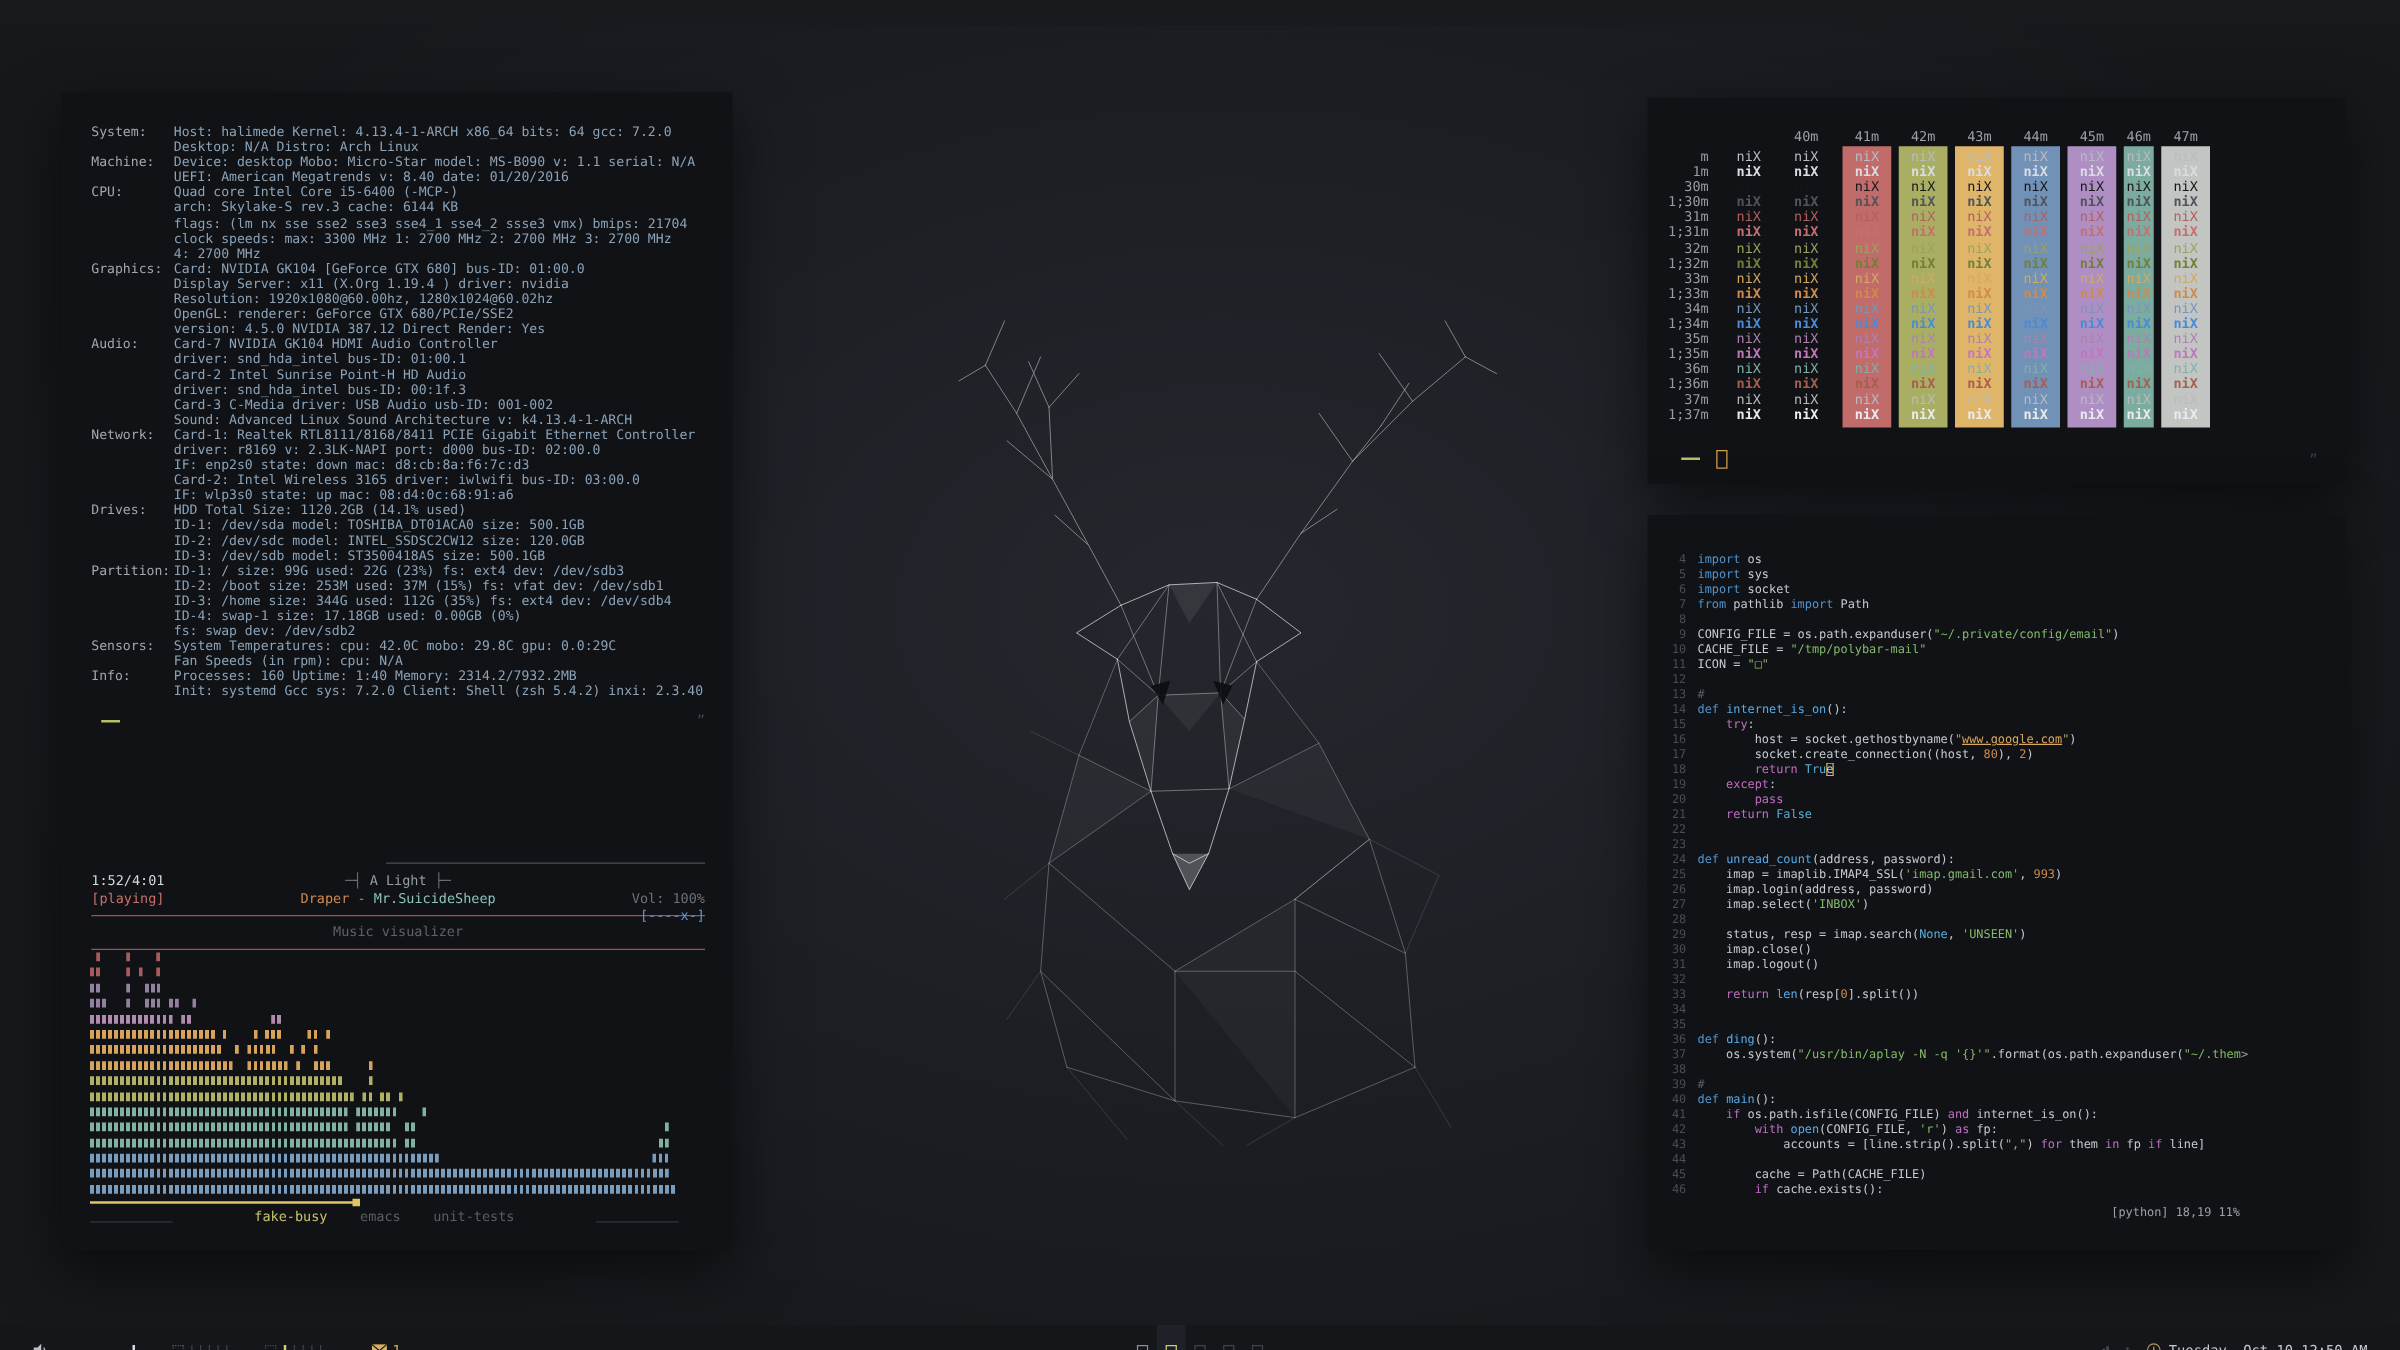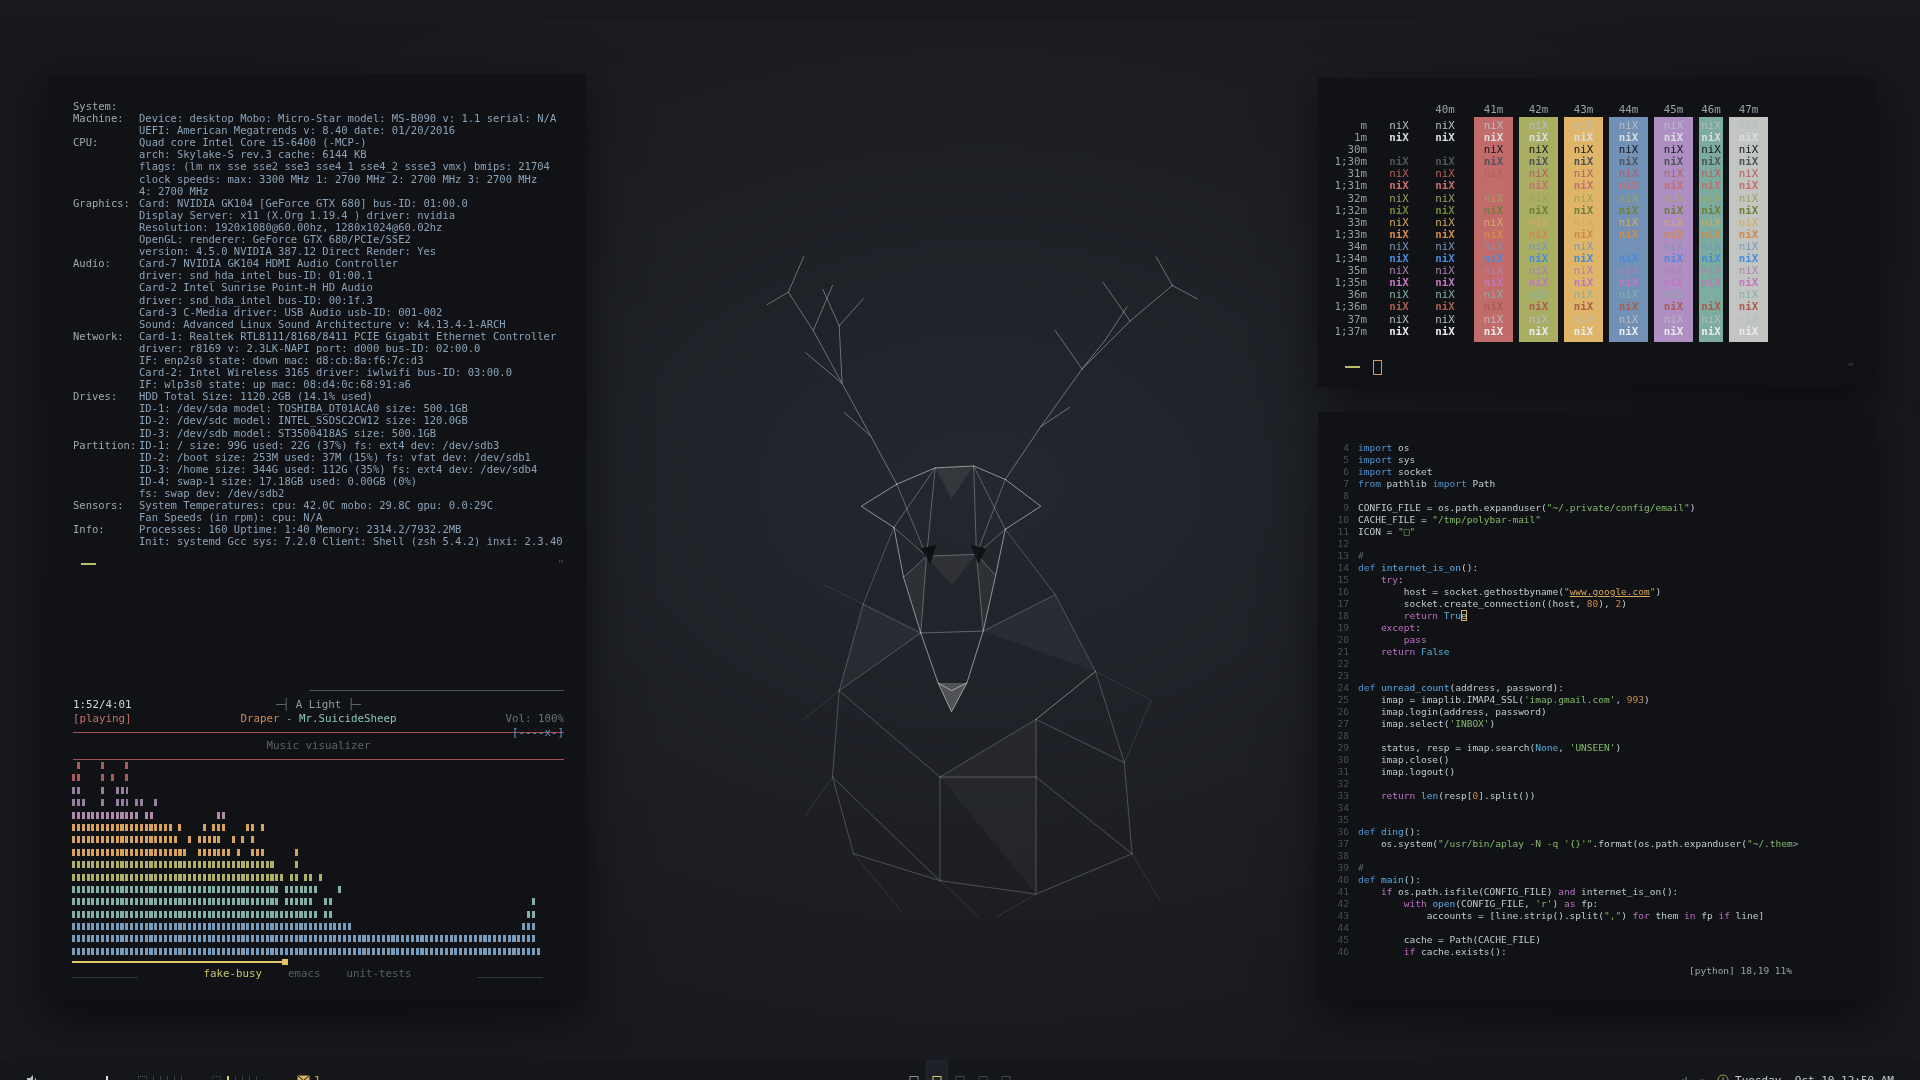--- a/index.html
+++ b/index.html
@@ -152,20 +152,24 @@
       <polygon points="200,560 300,500 300,682" fill="#ffffff" opacity="0.03"></polygon>
       <polygon points="180,322 196,318 190,338" fill="#0b0d10" opacity="0.9"></polygon>
       <polygon points="232,318 248,322 240,338" fill="#0b0d10" opacity="0.9"></polygon>
     </g>
   </svg>
 
   <section class="win win-sysinfo">
     <div class="sysinfo" id="sysinfo">
         <div class="si-row">
           <span class="si-label">System:</span>
+          <div class="si-lines">
+            <div class="si-line">Host: halimede Kernel: 4.13.4-1-ARCH x86_64 bits: 64 gcc: 7.2.0</div>
+            <div class="si-line">Desktop: N/A Distro: Arch Linux</div>
+          </div>
         </div>
         <div class="si-row">
           <span class="si-label">Machine:</span>
           <div class="si-lines">
             <div class="si-line">Device: desktop Mobo: Micro-Star model: MS-B090 v: 1.1 serial: N/A</div>
             <div class="si-line">UEFI: American Megatrends v: 8.40 date: 01/20/2016</div>
           </div>
         </div>
         <div class="si-row">
           <span class="si-label">CPU:</span>
@@ -213,21 +217,21 @@
           <div class="si-lines">
             <div class="si-line">HDD Total Size: 1120.2GB (14.1% used)</div>
             <div class="si-line">ID-1: /dev/sda model: TOSHIBA_DT01ACA0 size: 500.1GB</div>
             <div class="si-line">ID-2: /dev/sdc model: INTEL_SSDSC2CW12 size: 120.0GB</div>
             <div class="si-line">ID-3: /dev/sdb model: ST3500418AS size: 500.1GB</div>
           </div>
         </div>
         <div class="si-row">
           <span class="si-label">Partition:</span>
           <div class="si-lines">
-            <div class="si-line">ID-1: / size: 99G used: 22G (37%) fs: ext4 dev: /dev/sdb3</div>
+            <div class="si-line">ID-1: / size: 99G used: 22G (23%) fs: ext4 dev: /dev/sdb3</div>
             <div class="si-line">ID-2: /boot size: 253M used: 37M (15%) fs: vfat dev: /dev/sdb1</div>
             <div class="si-line">ID-3: /home size: 344G used: 112G (35%) fs: ext4 dev: /dev/sdb4</div>
             <div class="si-line">ID-4: swap-1 size: 17.18GB used: 0.00GB (0%)</div>
             <div class="si-line">fs: swap dev: /dev/sdb2</div>
           </div>
         </div>
         <div class="si-row">
           <span class="si-label">Sensors:</span>
           <div class="si-lines">
             <div class="si-line">System Temperatures: cpu: 42.0C mobo: 29.8C gpu: 0.0:29C</div>

